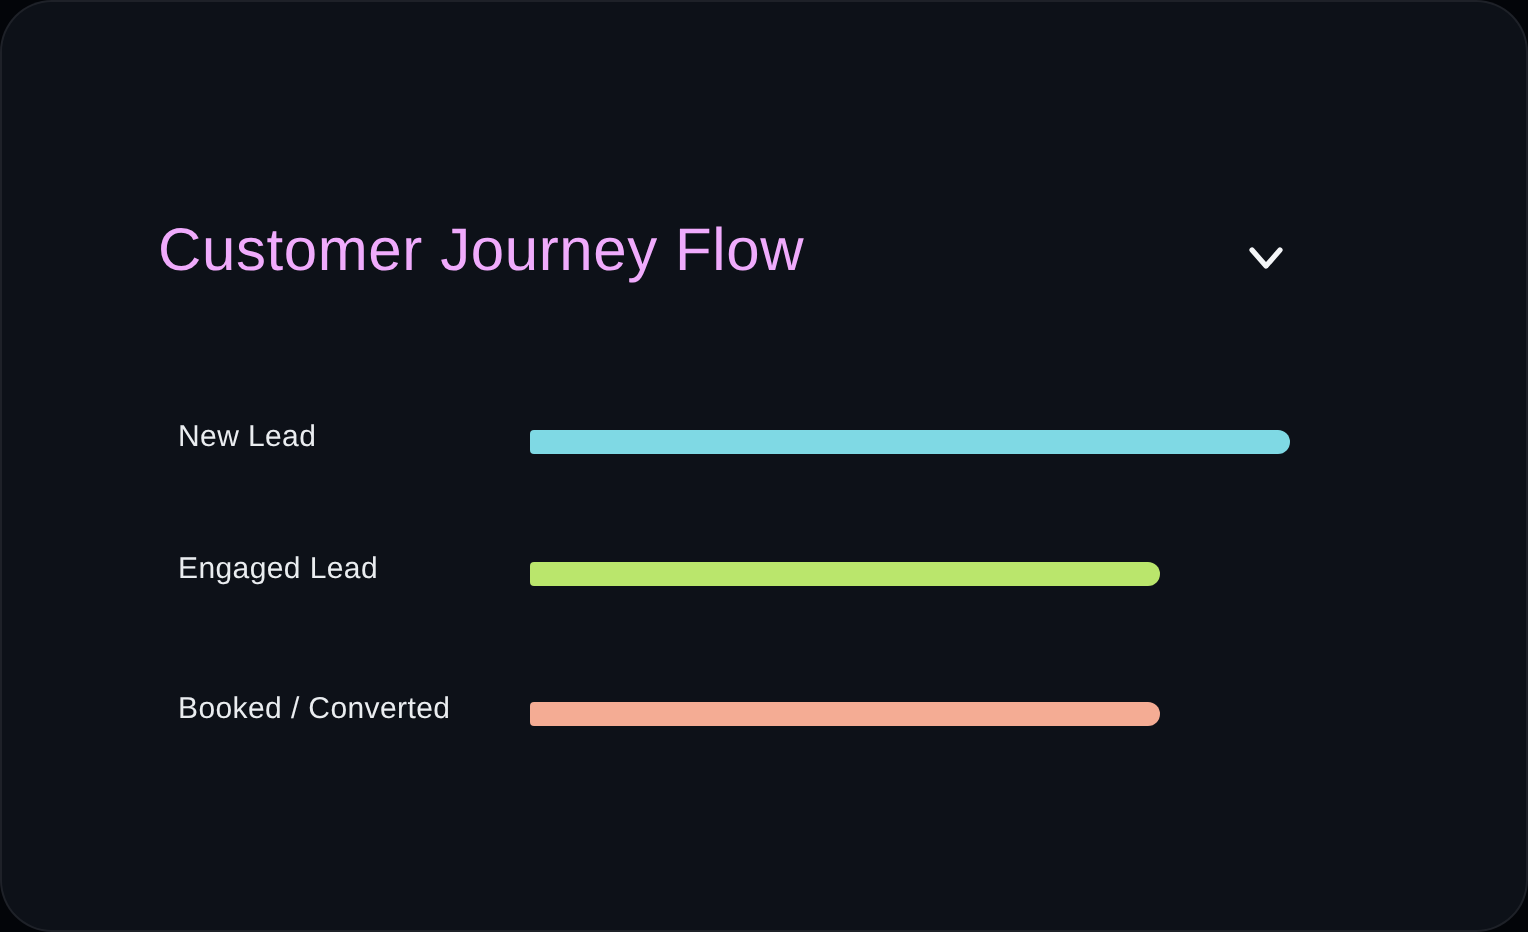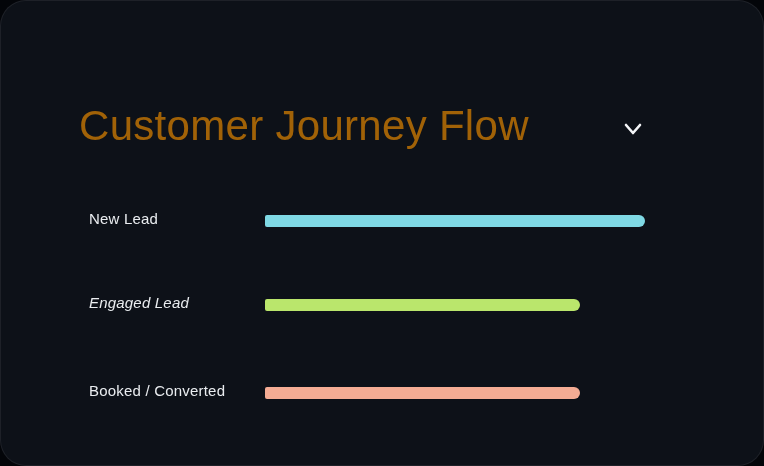--- a/index.html
+++ b/index.html
@@ -13,25 +13,25 @@
     position: absolute;
     left: 0; top: 0;
     width: 764px; height: 466px;
     background: #0d1118;
     border: 1px solid rgba(255,255,255,0.07);
     border-radius: 26px;
   }
   .card-title {
     position: absolute;
     left: 78px; top: 104px;
-    font-size: 42px;
+    font-size: 30px;
     font-weight: 400;
     line-height: 42px;
     letter-spacing: 0.3px;
-    color: #a16207;
+    color: #f0abfc;
     white-space: nowrap;
   }
   .dropdown-toggle {
     position: absolute;
     left: 614px; top: 114px;
     width: 36px; height: 30px;
     background: transparent;
     border: none;
     cursor: pointer;
     display: flex;
@@ -44,22 +44,22 @@
   }
   .chart-row {
     position: absolute;
     left: 88px;
     right: 40px;
     height: 24px;
     display: flex;
     align-items: flex-end;
   }
   .row-0 { top: 202px; }
-  .row-1 { top: 286px; font-style: italic; }
-  .row-2 { top: 338px; margin-top: 36px; }
+  .row-1 { top: 268px; }
+  .row-2 { top: 338px; }
   .cat-label {
     width: 176px;           
     flex: 0 0 176px;
     font-size: 15px;
     color: #eaedf0;
     letter-spacing: 0.2px;
     white-space: nowrap;
   }
   .bar {
     height: 12px;

